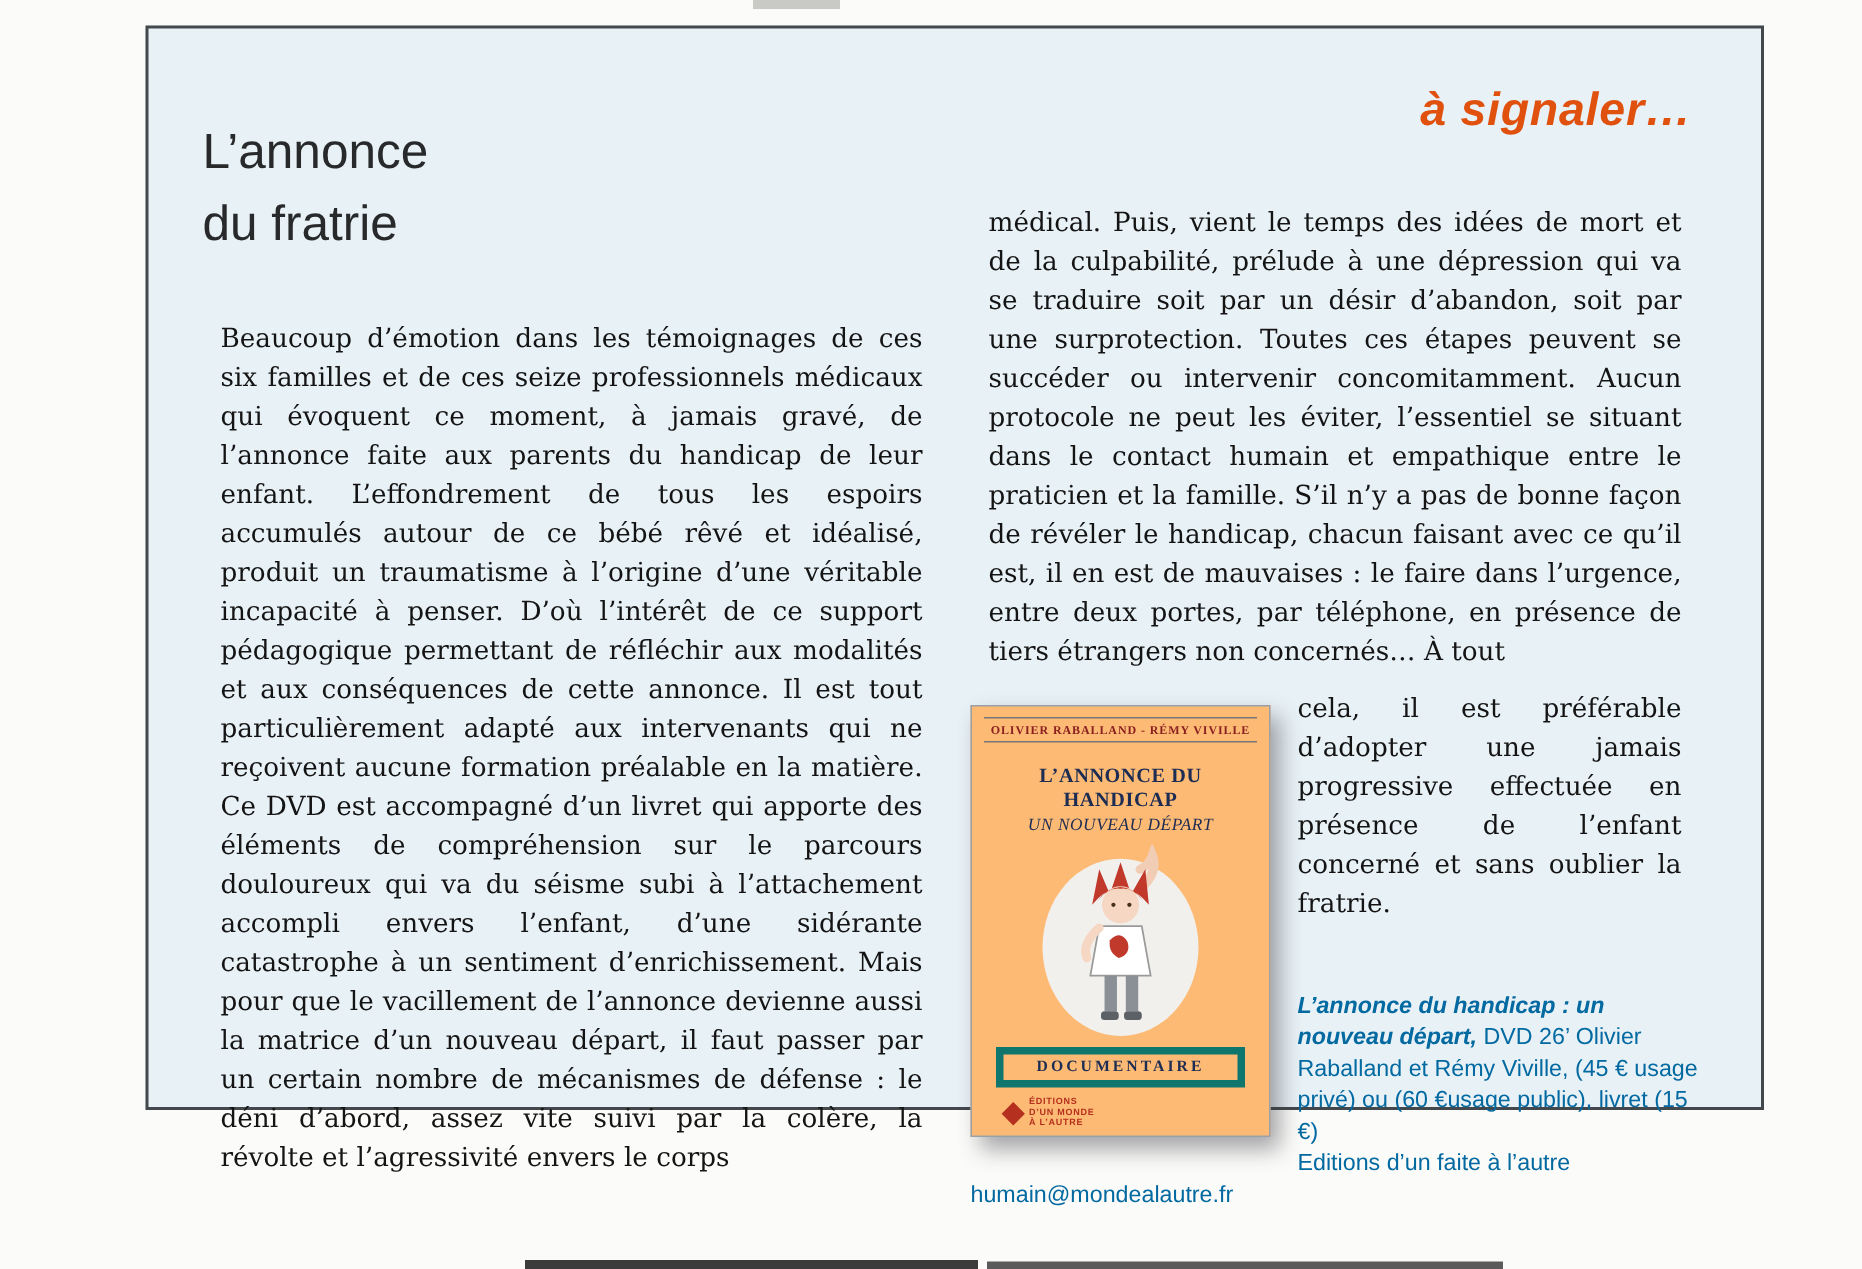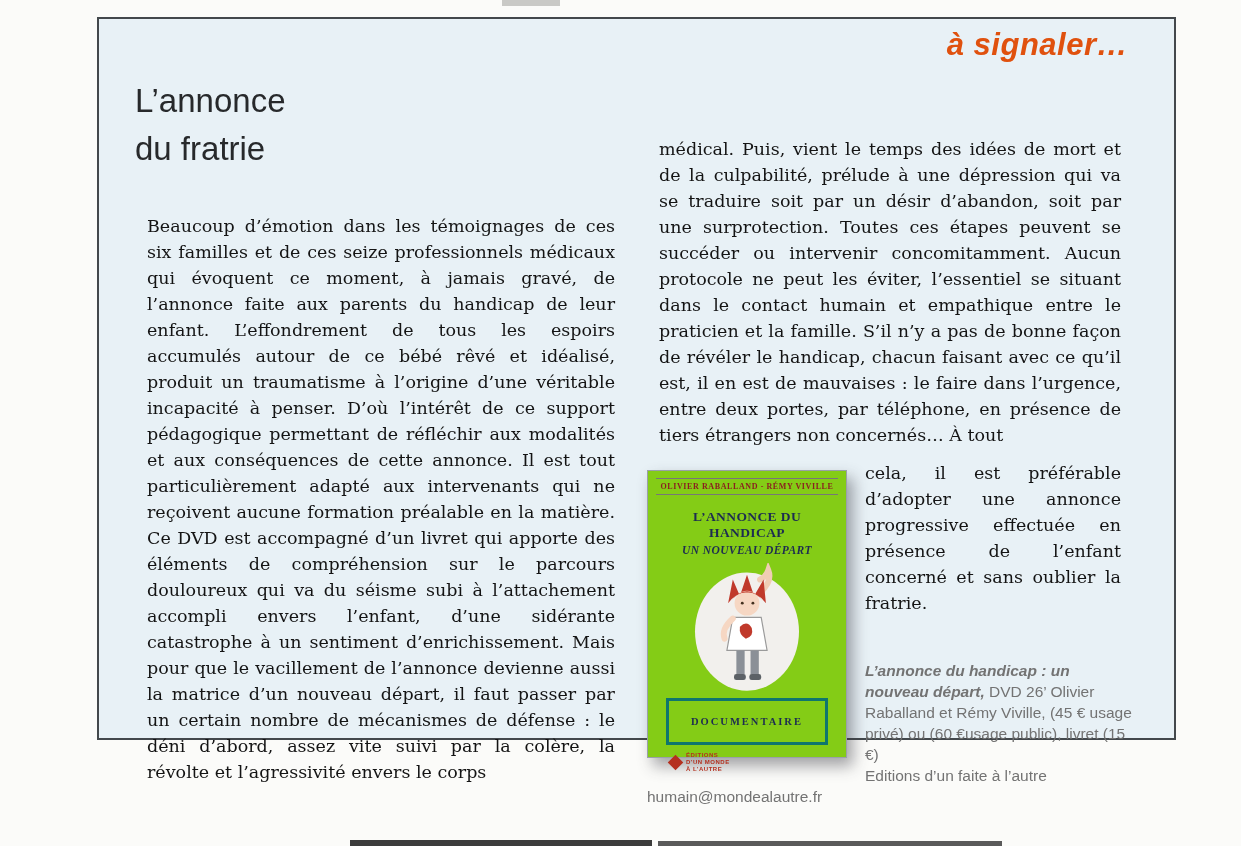--- a/index.html
+++ b/index.html
@@ -12,21 +12,21 @@
     color:#161616;
   }
   .panel{
     position:absolute;left:97px;top:17px;
     width:1079px;height:723px;
     background:#e8f1f6;
     border:2px solid #43484c;
     box-sizing:border-box;
   }
   .section-label{
-    position:absolute;top:8px;right:46px;
+    position:absolute;top:36px;right:46px;
     font-family:"Liberation Sans", sans-serif;
     font-style:italic;font-weight:600;
     font-size:31px;color:#e0510e;
     letter-spacing:.5px;
   }
   .article-title{
     position:absolute;left:36px;top:58px;
     font-family:"Liberation Sans", sans-serif;
     font-weight:400;font-size:33px;line-height:48px;
     color:#27292b;margin:0;
@@ -40,69 +40,69 @@
   .body-text{
     margin:12px;
     font-size:17.5px;line-height:26px;
     text-align:justify;
     color:#141414;
   }
   
   .dvd-figure{
     float:left;width:200px;height:288px;
     margin:10px 18px 10px 0;
-    background:#84cc16;
+    background:#fdba74;
     border:1px solid #9aa0a8;
     box-shadow:6px 8px 14px rgba(55,55,65,.45);
     box-sizing:border-box;
     padding:7px 8px 6px 8px;
     font-family:"Liberation Serif", serif;
     text-align:center;
   }
   .dvd-authors{
     font-size:8px;letter-spacing:.6px;color:#8b2020;
     border-top:1px solid #777;border-bottom:1px solid #777;
     padding:3px 0;font-weight:bold;
   }
   .dvd-title{
     font-size:13.5px;font-weight:bold;color:#1d2c52;
     letter-spacing:.4px;margin-top:14px;
   }
   .dvd-subtitle{
-    font-size:11.5px;font-style:italic;font-weight:bold;color:#1d2c52;
+    font-size:11.5px;font-style:italic;font-weight:normal;color:#1d2c52;
     margin-top:3px;letter-spacing:.4px;
   }
   .dvd-illustration{
     height:136px;margin-top:4px;
     display:flex;align-items:center;justify-content:center;
   }
   .dvd-genre{
     display:block;width:86%;margin:2px auto 0 auto;
-    border:3px solid #0f766e;
+    border:5px solid #0f766e;
     font-size:10.5px;font-weight:bold;letter-spacing:2px;
-    color:#1d2c52;padding:15px 0;
+    color:#1d2c52;padding:3px 0;
   }
   .dvd-publisher{
     display:flex;align-items:center;gap:5px;
     margin-top:7px;text-align:left;
   }
   .dvd-logo{
     width:11px;height:11px;background:#b5301f;
     transform:rotate(45deg);flex:0 0 auto;margin-left:14px;
   }
   .dvd-publisher-text{
     font-size:6px;line-height:7px;color:#b5301f;
     font-family:"Liberation Sans", sans-serif;
     letter-spacing:.5px;font-weight:bold;
   }
   
   .caption{
     margin:44px 0 0 0;
     font-family:"Liberation Sans", sans-serif;
-    font-size:15.5px;line-height:21px;color:#737373;
+    font-size:15.5px;line-height:21px;color:#0369a1;
     text-align:left;
   }
   .cap-lead{font-weight:bold;font-style:italic;}
   
   .footer{
     position:absolute;right:80px;top:777px;
     font-family:"Liberation Sans", sans-serif;
     font-size:15px;color:#17181a;
     white-space:nowrap;
   }
@@ -166,21 +166,21 @@
         <div class="dvd-publisher">
           <div class="dvd-logo"></div>
           <div class="dvd-publisher-text">
             <div>ÉDITIONS</div>
             <div>D’UN MONDE</div>
             <div>À L’AUTRE</div>
           </div>
         </div>
       </div>
 
-      <p class="body-text">cela, il est préférable d’adopter une annonce progressive effectuée en présence de l’enfant concerné et sans oublier la fratrie.</p>
+      <p class="body-text">cela, il est préférable d’adopter une jamais progressive effectuée en présence de l’enfant concerné et sans oublier la fratrie.</p>
 
       <p class="caption">
         <span class="cap-lead">L’annonce du handicap : un nouveau départ,</span><span> DVD 26’ Olivier Raballand et Rémy Viville, (45 € usage privé) ou (60 €usage public), livret (15 €)</span><br>
         <span>Editions d’un faite à l’autre</span><br>
         <span>humain@mondealautre.fr</span>
       </p>
     </div>
 
   </div>
 

